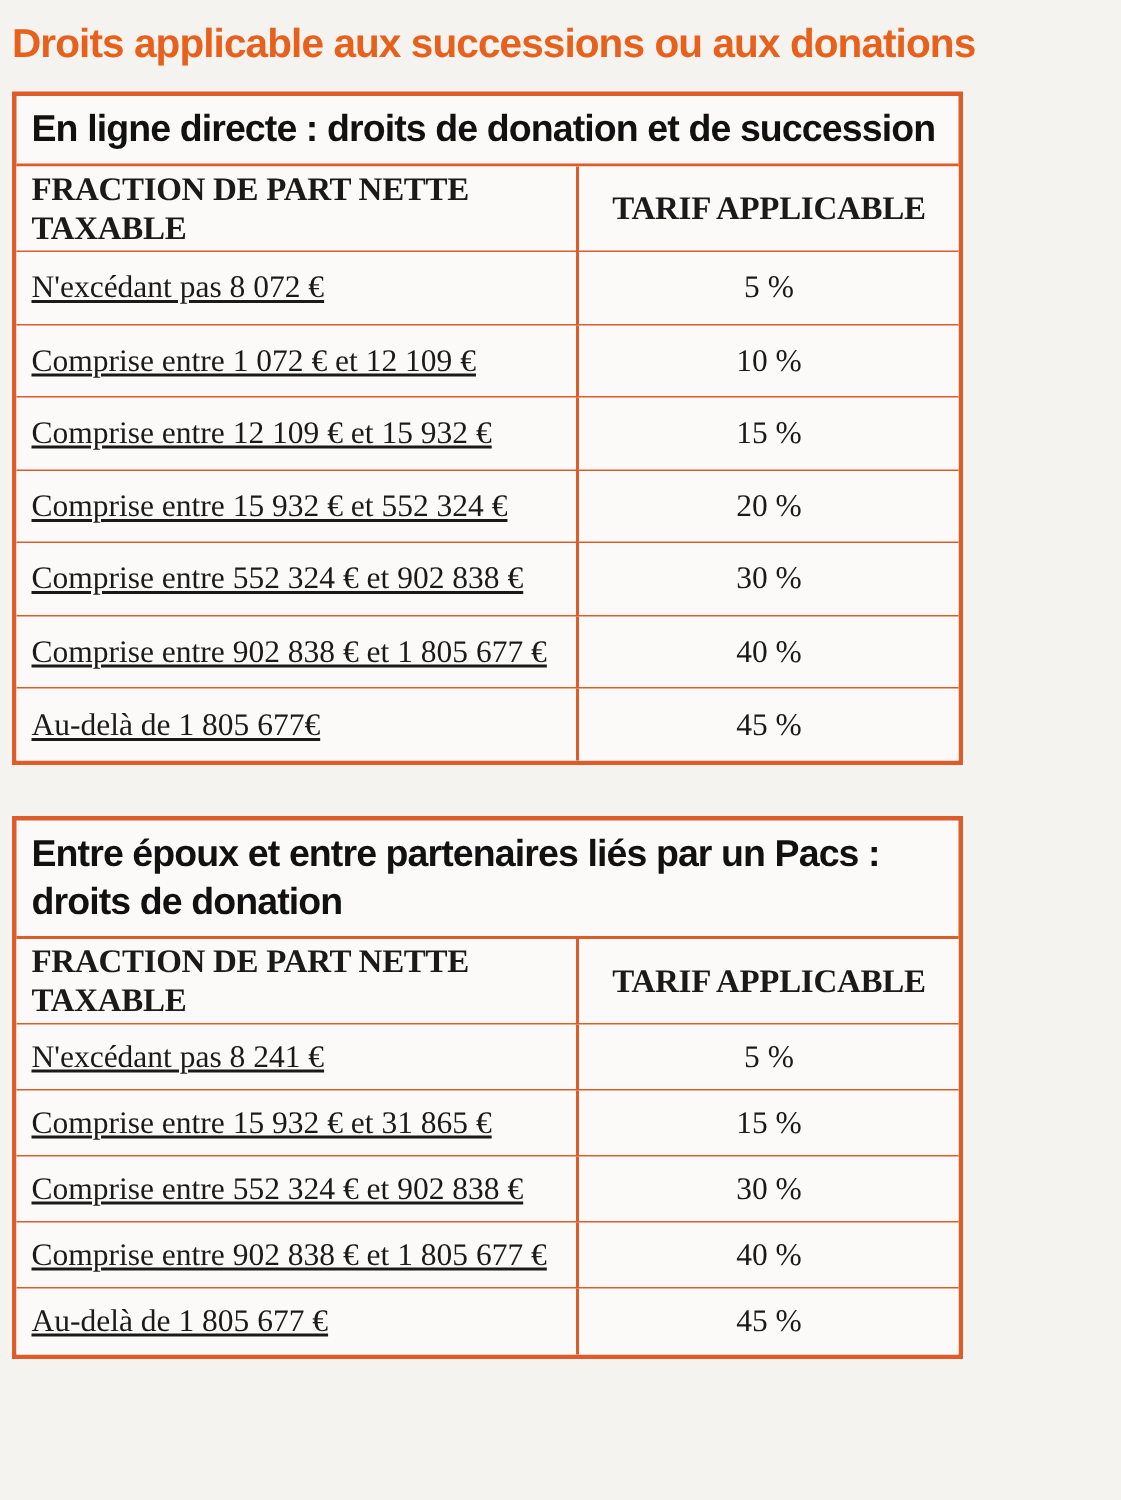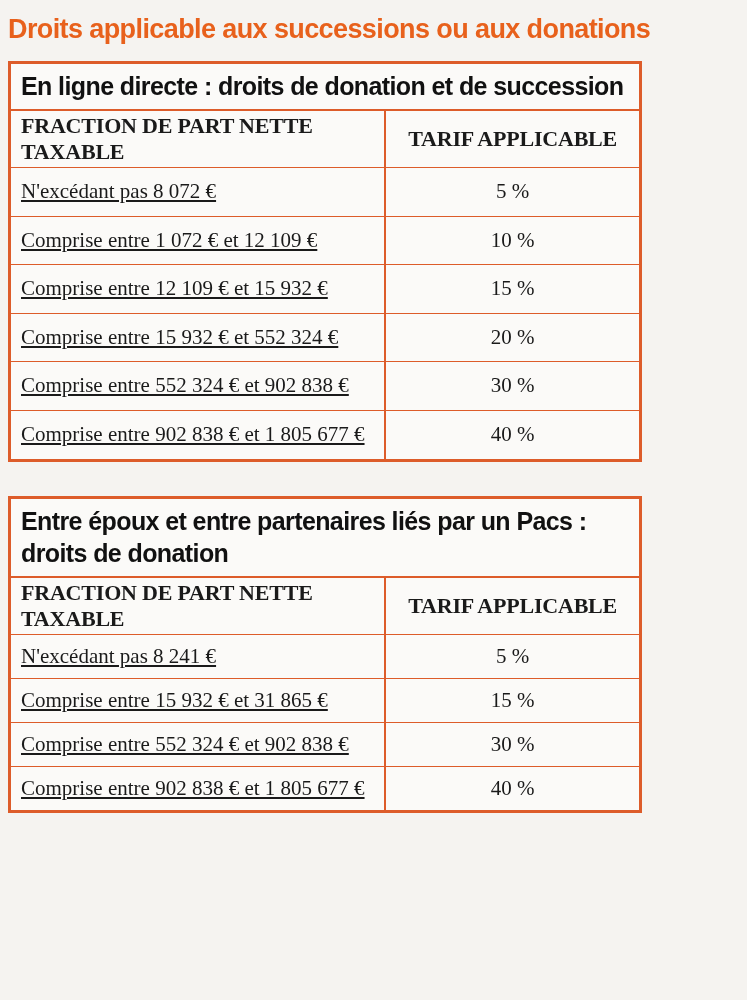--- a/index.html
+++ b/index.html
@@ -118,20 +118,24 @@
             <td class="cell-tarif">20 %</td>
           </tr>
           <tr>
             <td class="cell-fraction">Comprise entre 552 324 € et 902 838 €</td>
             <td class="cell-tarif">30 %</td>
           </tr>
           <tr>
             <td class="cell-fraction">Comprise entre 902 838 € et 1 805 677 €</td>
             <td class="cell-tarif">40 %</td>
           </tr>
+          <tr>
+            <td class="cell-fraction">Au-delà de 1 805 677€</td>
+            <td class="cell-tarif">45 %</td>
+          </tr>
         </tbody>
     </table>
   </div>
 
   <div class="table-block second">
     <div class="section-title">Entre époux et entre partenaires liés par un Pacs : droits de donation</div>
     <table>
       <colgroup>
           <col class="c-fraction">
           <col class="c-tarif">
@@ -152,17 +156,21 @@
             <td class="cell-tarif">15 %</td>
           </tr>
           <tr>
             <td class="cell-fraction">Comprise entre 552 324 € et 902 838 €</td>
             <td class="cell-tarif">30 %</td>
           </tr>
           <tr>
             <td class="cell-fraction">Comprise entre 902 838 € et 1 805 677 €</td>
             <td class="cell-tarif">40 %</td>
           </tr>
+          <tr>
+            <td class="cell-fraction">Au-delà de 1 805 677 €</td>
+            <td class="cell-tarif">45 %</td>
+          </tr>
         </tbody>
     </table>
   </div>
 
 </div>
 
 </body></html>

